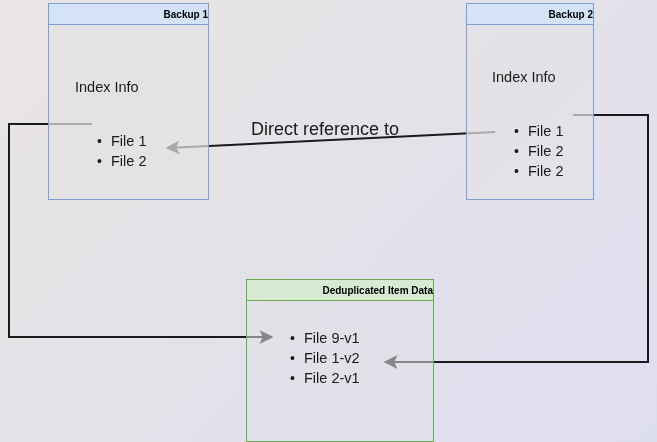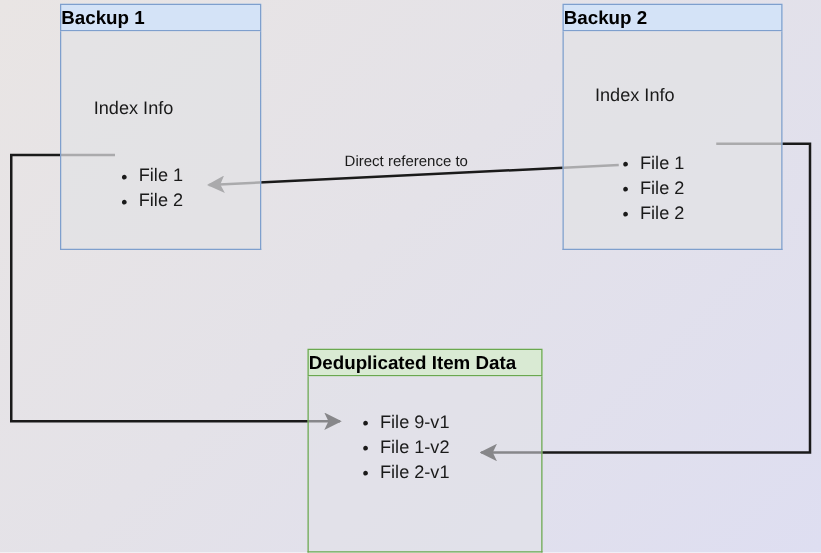--- a/index.html
+++ b/index.html
@@ -33,26 +33,27 @@
   
   .node-box {
     position: absolute;
     box-sizing: border-box;
     z-index: 2;
   }
   .node-box .node-header {
     box-sizing: border-box;
     height: 22px;
     line-height: 21px;
-    text-align: left;
-    font-size: 15px;
+    text-align: right;
+    font-size: 10px;
     font-weight: bold;
     color: #000000;
     border-style: solid;
     border-width: 1px;
+    padding-left: 12px;
   }
   .node-box .node-body {
     box-sizing: border-box;
     border-style: solid;
     border-width: 1px;
     border-top: none;
     position: relative;
   }
 
   
@@ -106,21 +107,21 @@
     color: #1a1a1a;
   }
 
   
   #center-annotation {
     position: absolute;
     left: 251px;
     top: 121px;
     width: 148px;
     text-align: center;
-    font-size: 12px;
+    font-size: 18px;
     line-height: 16px;
     color: #1a1a1a;
     z-index: 3;
   }
   #center-annotation .anno-line {
     display: block;
     white-space: nowrap;
   }
 </style>
 </head>
@@ -146,21 +147,21 @@
     <div class="node-header">Backup 1</div>
     <div class="node-body" style="height:175px;">
       <span class="node-title" style="left:26px; top:54px;">Index Info</span>
       <ul class="file-list" style="left:48px; top:106px;">
         <li>File 1</li>
         <li>File 2</li>
       </ul>
     </div>
   </div>
 
-  <div class="node-box node-blue" style="left:450px; top:3px; width:176px; height:197px;">
+  <div class="node-box node-blue" style="left:466px; top:3px; width:128px; height:197px;">
     <div class="node-header">Backup 2</div>
     <div class="node-body" style="height:175px;">
       <span class="node-title" style="left:25px; top:44px;">Index Info</span>
       <ul class="file-list" style="left:47px; top:96px;">
         <li>File 1</li>
         <li>File 2</li>
         <li>File 2</li>
       </ul>
     </div>
   </div>

